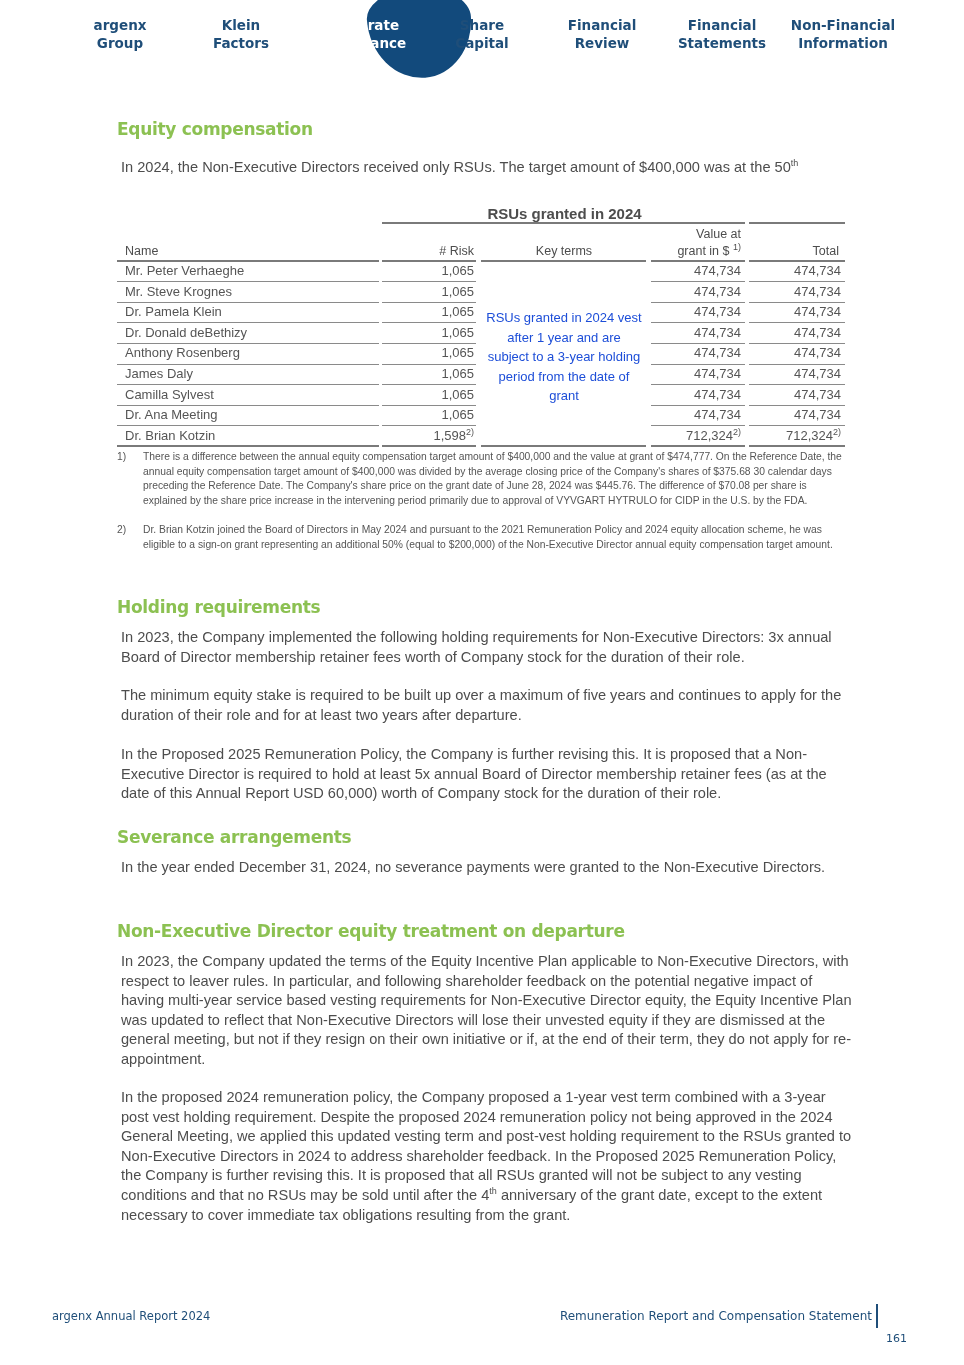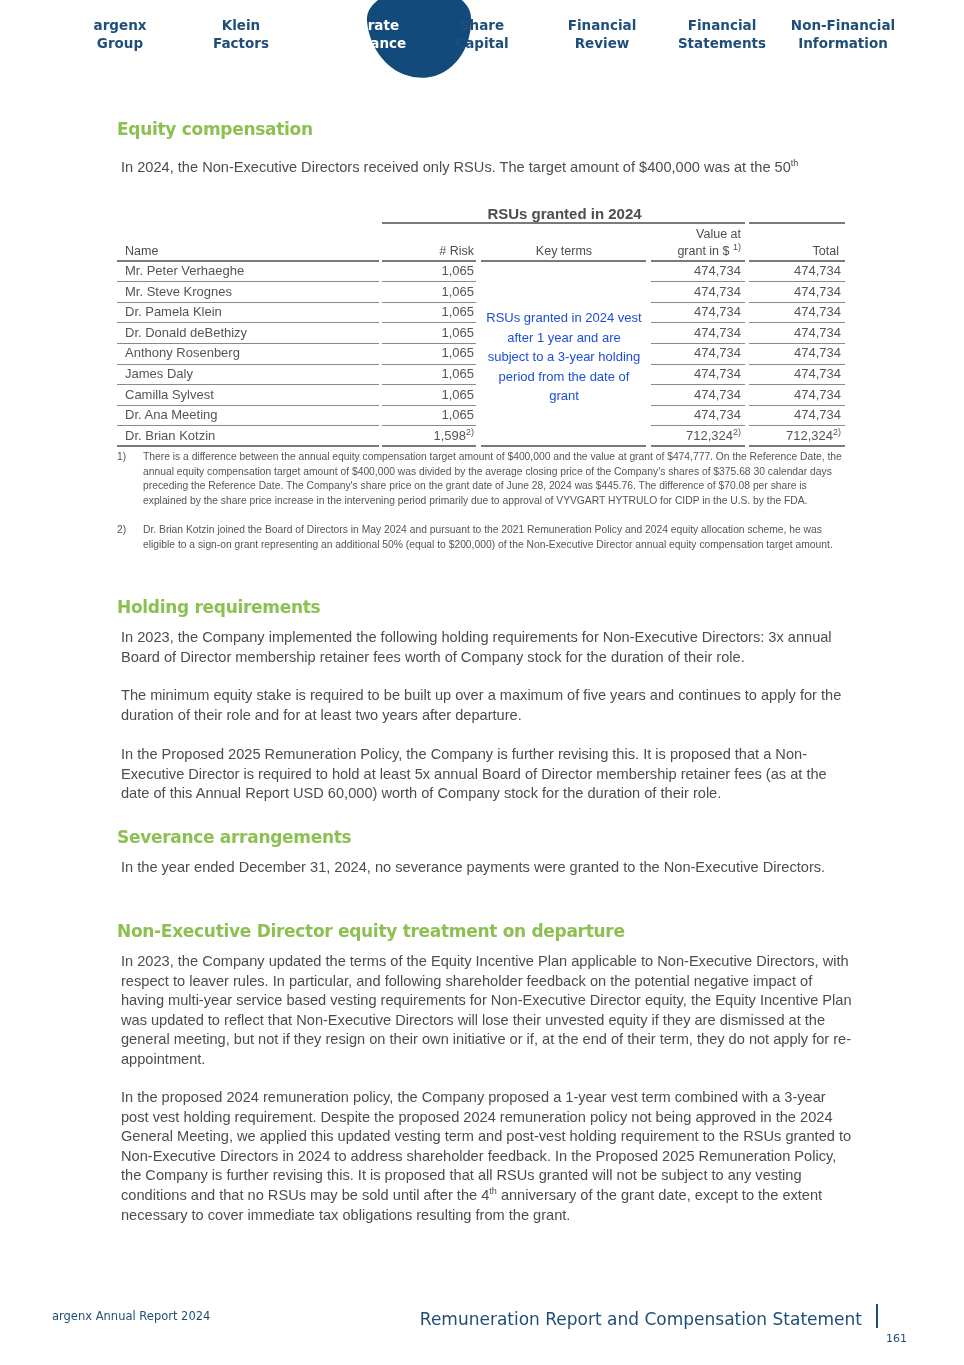--- a/index.html
+++ b/index.html
@@ -56,21 +56,21 @@
   .fn { position: absolute; left: 0; width: 728px; font-size: 10.3px; line-height: 14.6px; color: #555; }
   .fn .n { position: absolute; left: 0; }
   .fn .t { margin-left: 26px; display: block; }
 
   
   .footer-left {
     position: absolute; left: 52px; top: 1309px; font-size: 11.5px; color: #1f4e79;
     font-family: "DejaVu Sans", sans-serif;
   }
   .footer-right {
-    position: absolute; right: 102px; top: 1309px; font-size: 17px; color: #1f4e79;
+    position: absolute; right: 92px; top: 1309px; font-size: 12px; color: #1f4e79;
     font-family: "DejaVu Sans", sans-serif;
   }
   .footer-bar { position: absolute; left: 876px; top: 1304px; width: 2px; height: 24px; background: #1f4e79; }
   .footer-page {
     position: absolute; left: 886px; top: 1309px; font-size: 11px; color: #1f4e79;
     font-family: "DejaVu Sans", sans-serif;
     margin-top: 23px;
   }
 </style>
 </head>

